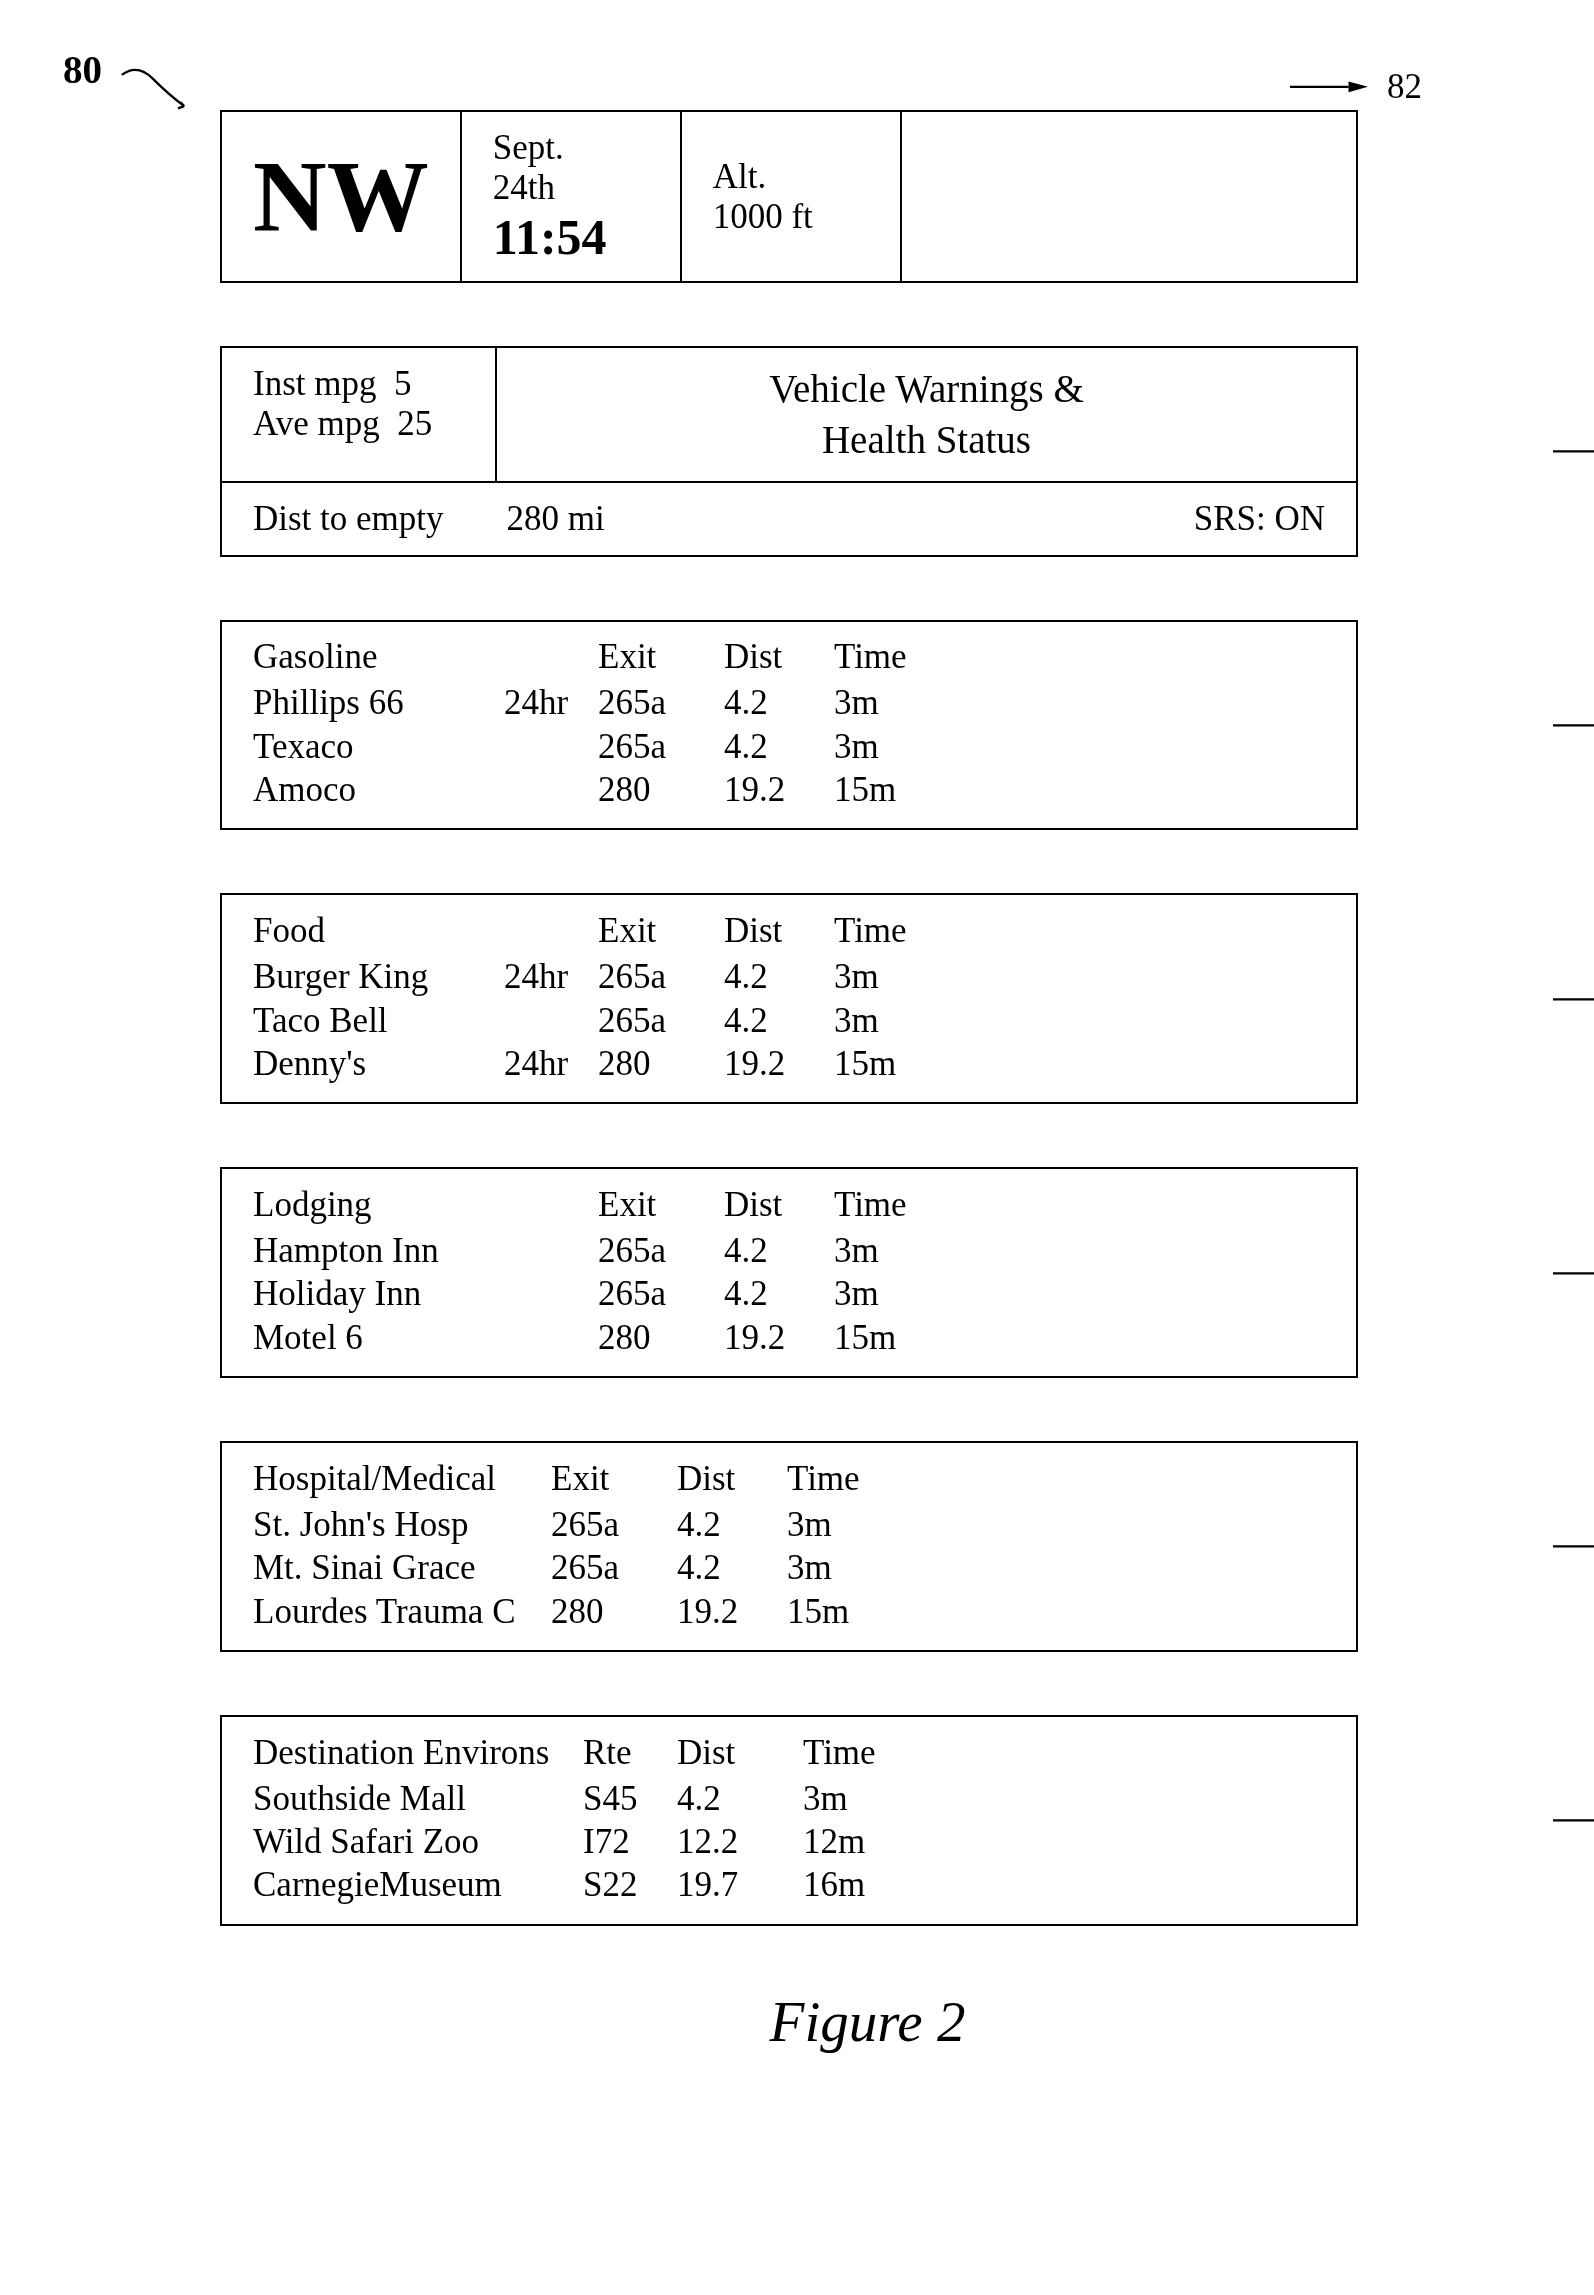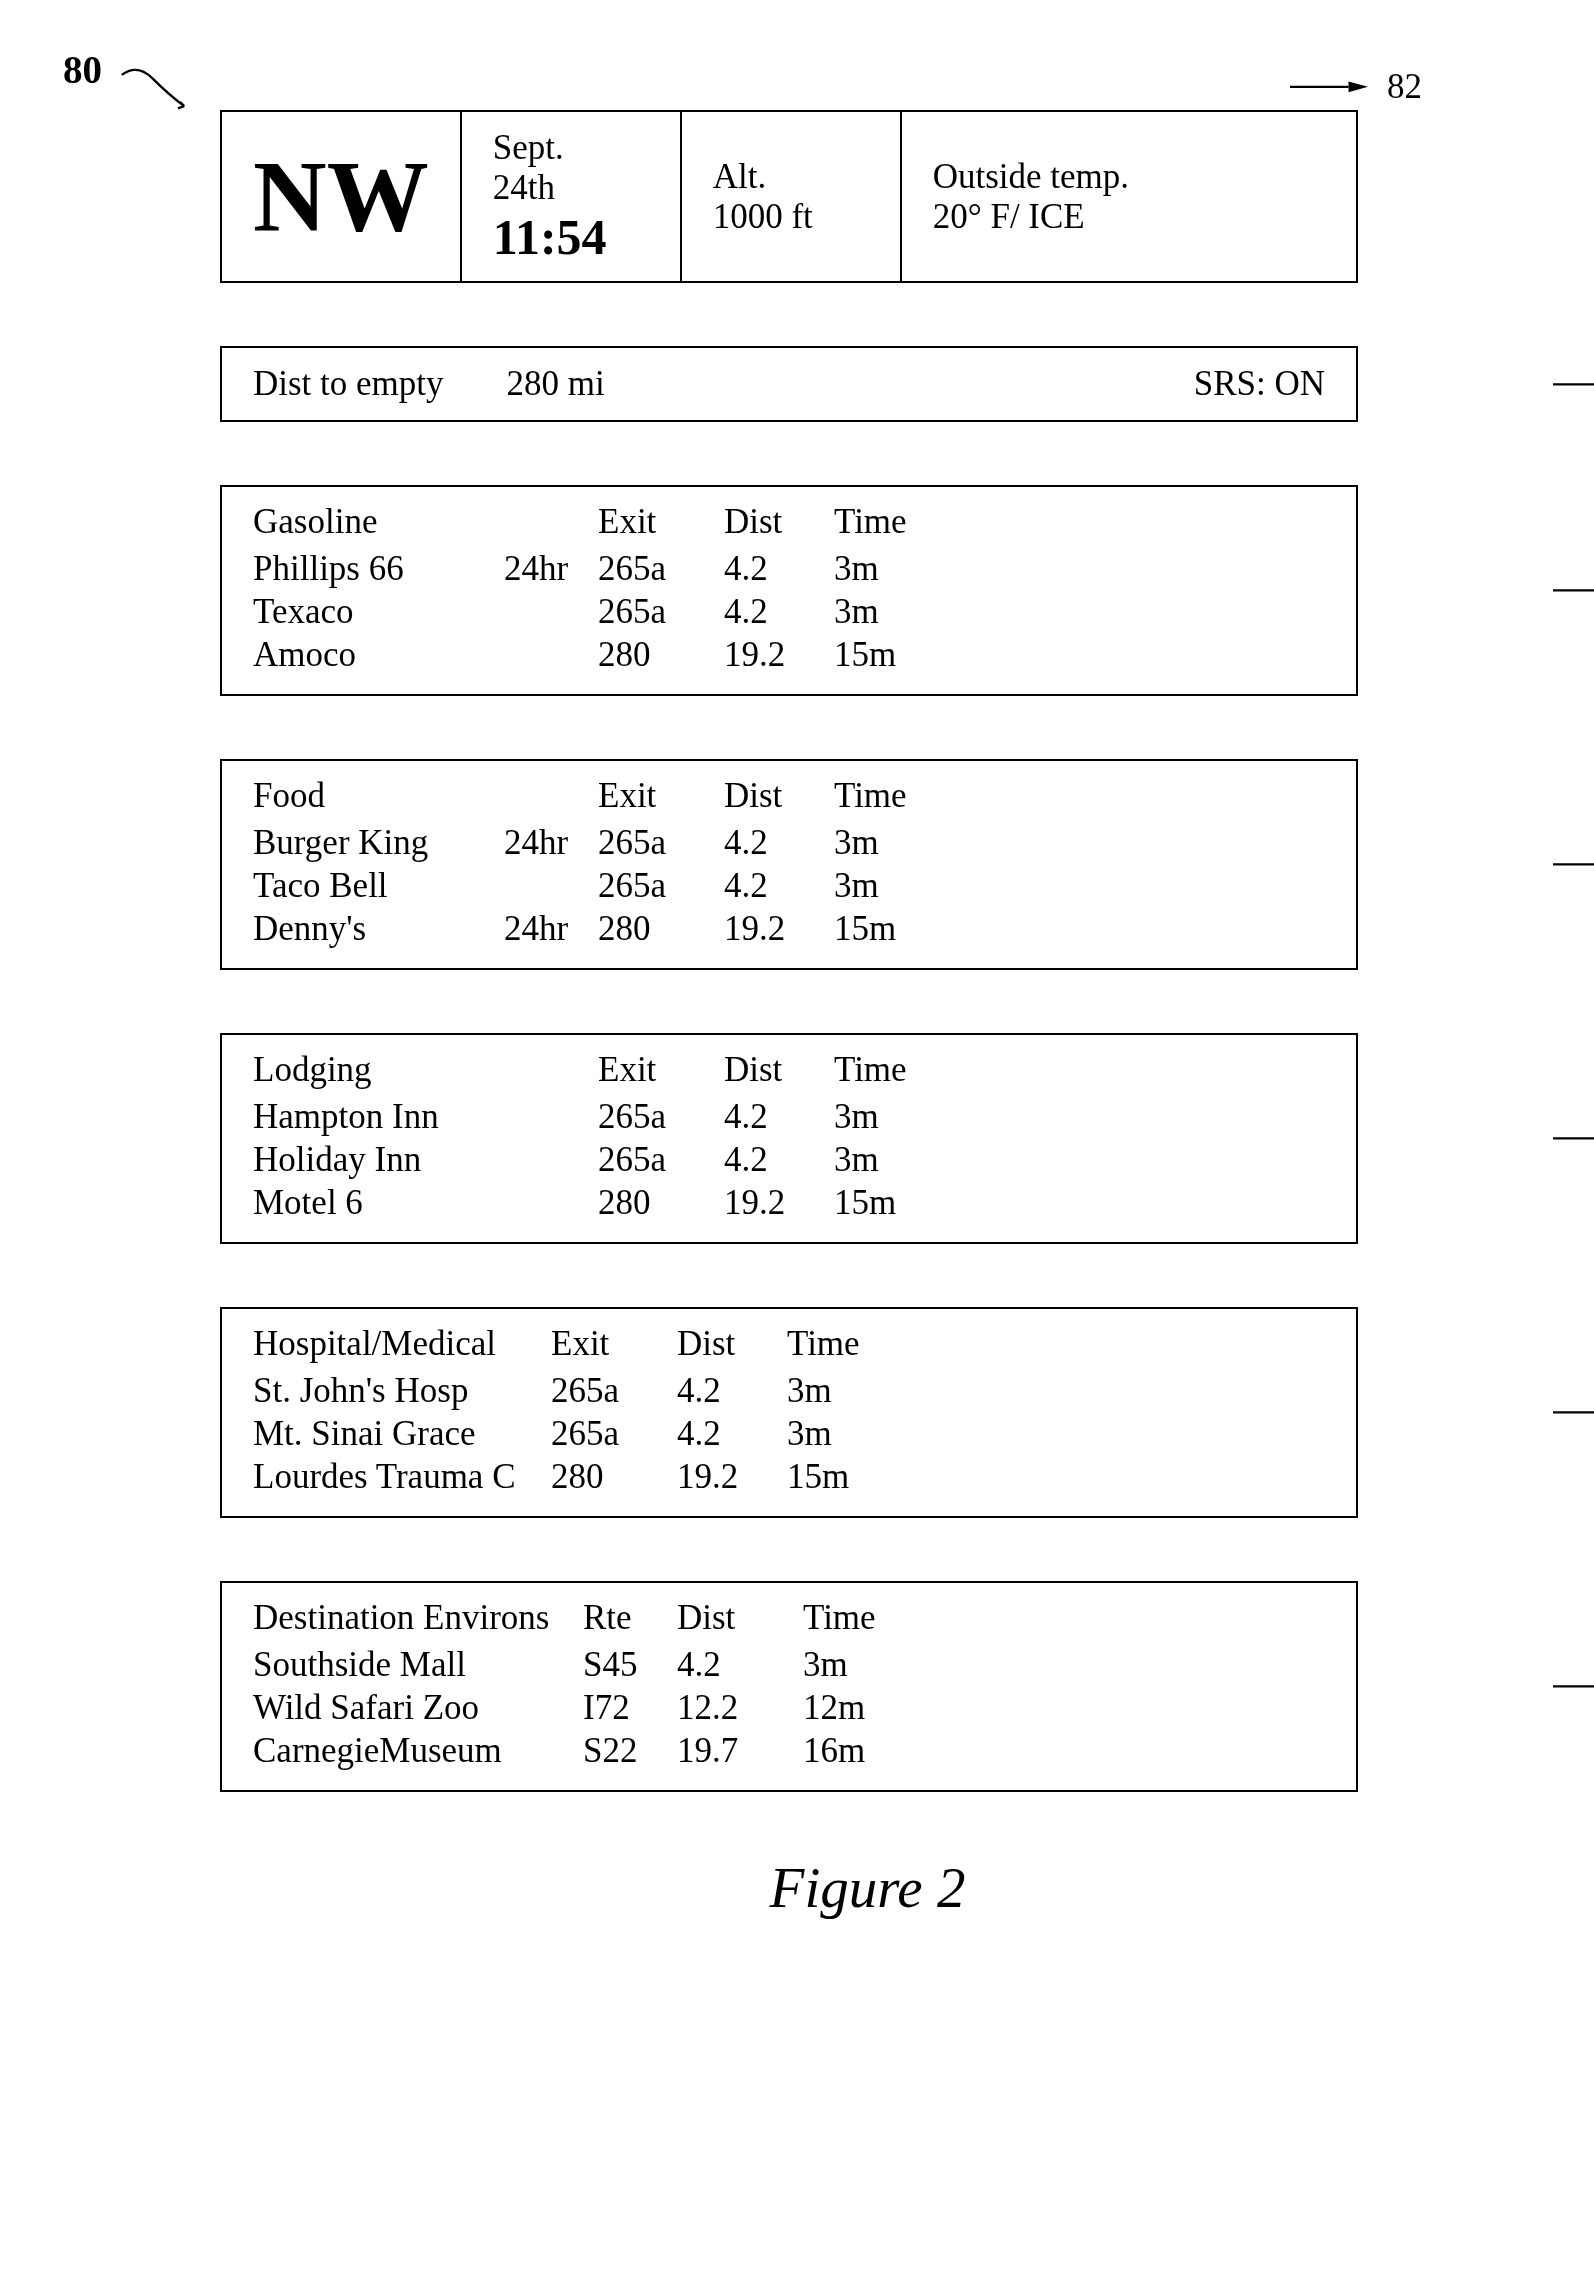--- a/index.html
+++ b/index.html
@@ -210,29 +210,41 @@
       <div class="nw-compass">NW</div>
       <div class="nw-datetime">
         <span>Sept.</span>
         <span>24th</span>
         <span class="time">11:54</span>
       </div>
       <div class="nw-alt">
         <span>Alt.</span>
         <span>1000 ft</span>
       </div>
-      <div class="nw-temp">
-        <span>Outside temp.</span>
-        <span>20° F/ ICE</span>
-      </div>
     </div>
   </div>
 
   <div class="panel-wrapper">
     <div class="panel-vehicle">
+      <div class="panel-vehicle-top">
+        <div class="vehicle-mpg">
+          <div>
+            <span>Inst  mpg</span>&nbsp;&nbsp;<span>5</span>
+          </div>
+          <div>
+            <span>Ave  mpg</span>&nbsp;&nbsp;<span>25</span>
+          </div>
+        </div>
+        <div class="vehicle-warnings">
+          <div>
+            <div>Vehicle Warnings &amp;</div>
+            <div>Health Status</div>
+          </div>
+        </div>
+      </div>
       <div class="vehicle-bottom">
         <span>Dist to empty</span>
         <span>280 mi</span>
         <span style="flex:1"></span>
         <span>SRS: ON</span>
       </div>
     </div>
     <div class="panel-ref">
       <svg width="78" height="15.7" viewBox="0 0 100 20">
           <line x1="0" y1="10" x2="75" y2="10" stroke="#000" stroke-width="3"></line>

